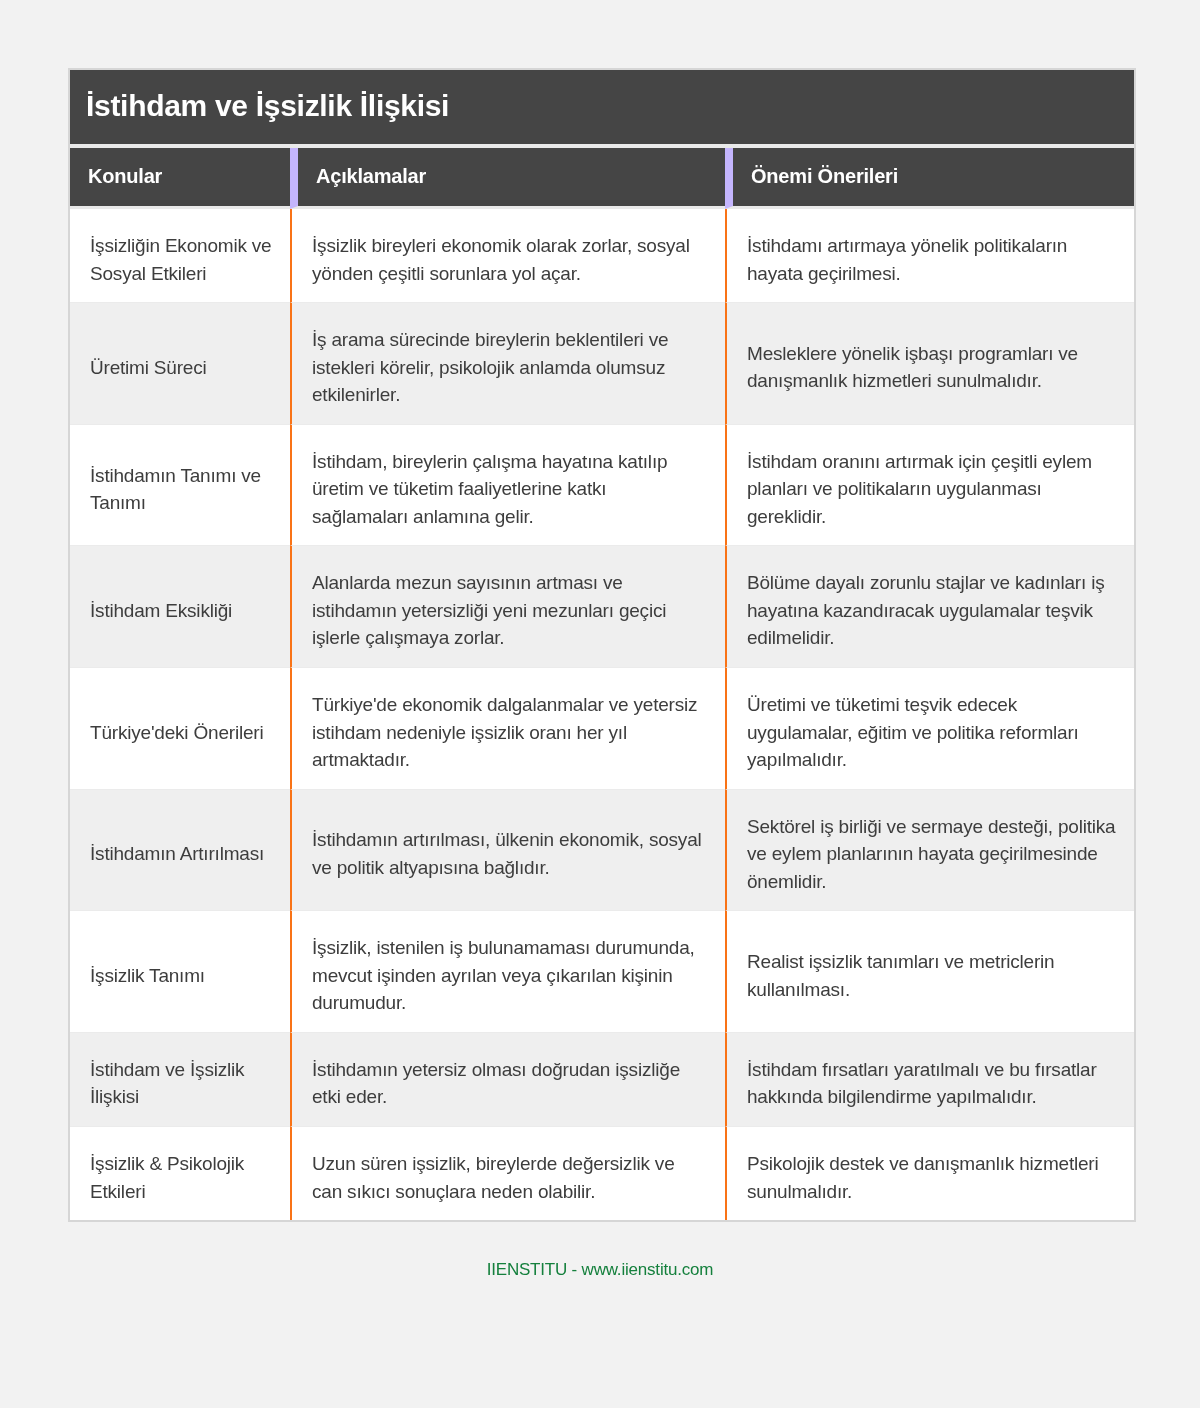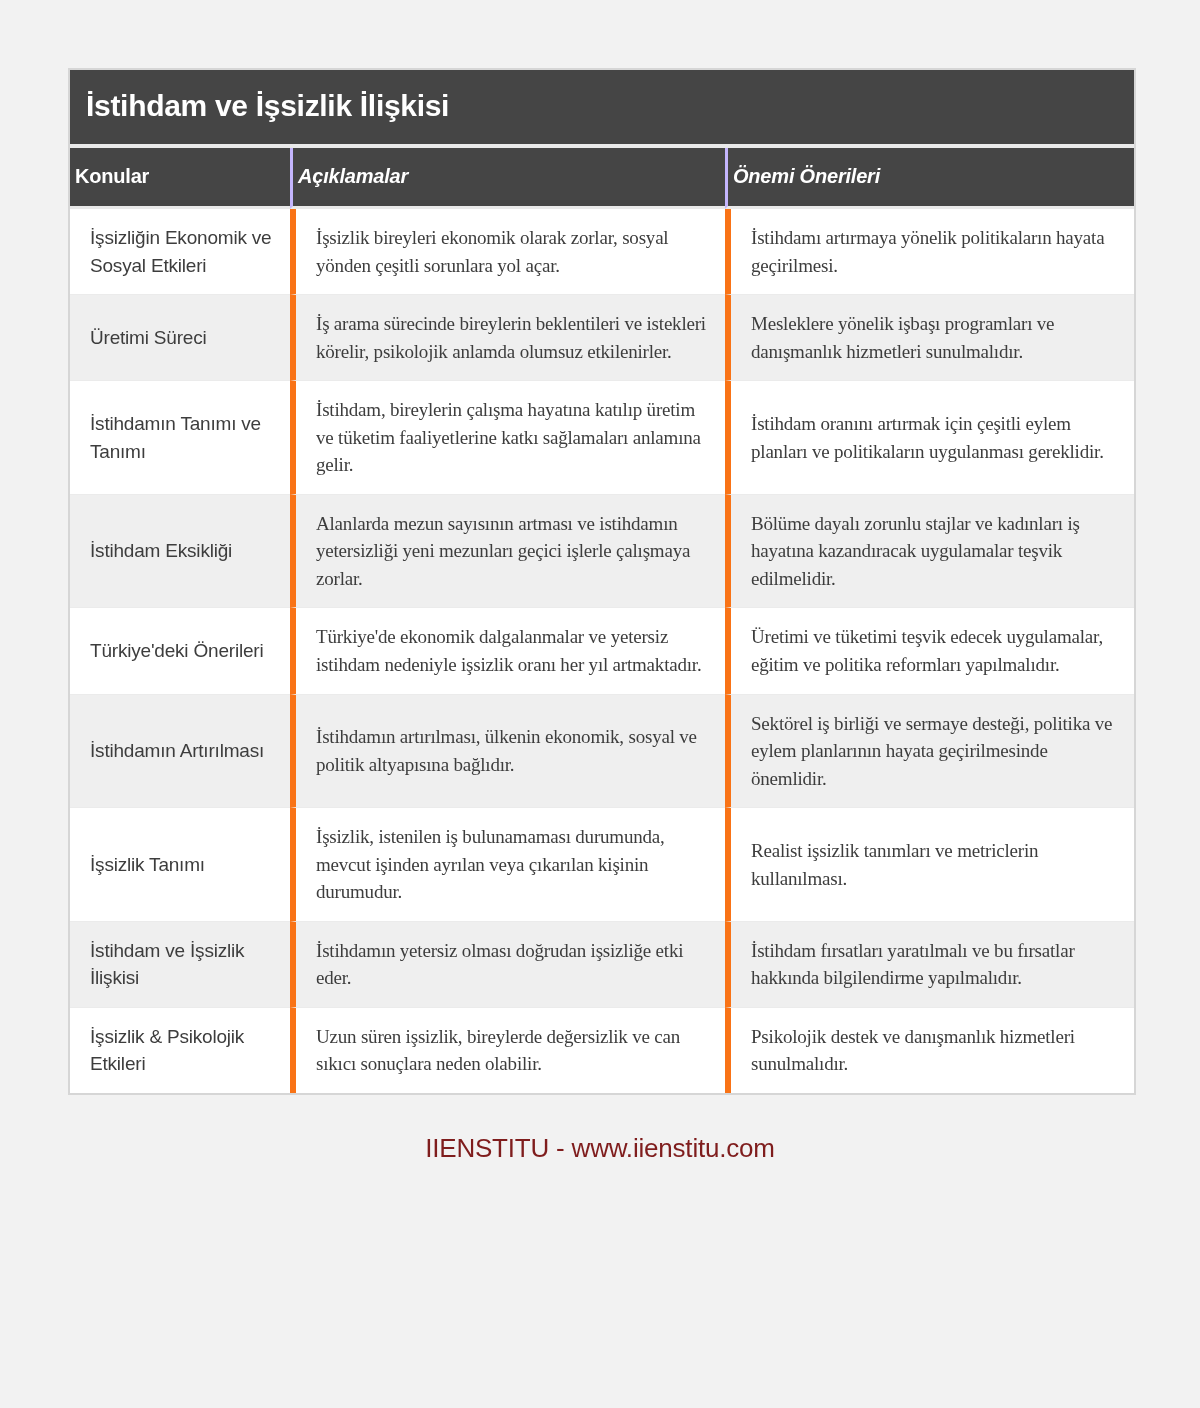--- a/index.html
+++ b/index.html
@@ -35,52 +35,50 @@
     padding: 19px 16px 21px 16px;
     letter-spacing: -0.3px;
     border-bottom: 4px solid #e9e9e9;
   }
   tr.col-head-row th {
     background: #454545;
     color: #ffffff;
     text-align: left;
     font-size: 20px;
     font-weight: bold;
-    padding: 17px 16px 18px 5px;
+    padding: 17px 16px 18px 18px;
     letter-spacing: -0.2px;
     border-bottom: 3px solid #e9e9e9;
   }
   tr.col-head-row th + th {
-    border-left: 3px solid #c4b5fd;
-    font-style: italic;
+    border-left: 8px solid #c4b5fd;
   }
   tbody td {
     font-size: 19px;
     color: #3d3d3d;
     line-height: 1.45;
     letter-spacing: -0.2px;
-    padding: 15px 18px 15px 20px;
+    padding: 23px 18px 15px 20px;
     vertical-align: middle;
     background: #ffffff;
   }
   tbody td + td {
-    border-left: 6px solid #f97316;
-    font-family: Liberation Serif, serif;
+    border-left: 2px solid #f97316;
   }
   tbody tr + tr td {
     border-top: 1px solid #ebebeb;
   }
   tbody tr:nth-child(even) td {
     background: #efefef;
   }
   .footer {
     width: 1064px;
     text-align: center;
-    color: #7f1d1d;
-    font-size: 26px;
+    color: #15803d;
+    font-size: 17px;
     letter-spacing: -0.2px;
     padding: 38px 0 46px 0;
   }
 </style>
 </head>
 <body>
 
 <table class="info-table">
   <colgroup>
     <col class="c-topic">

